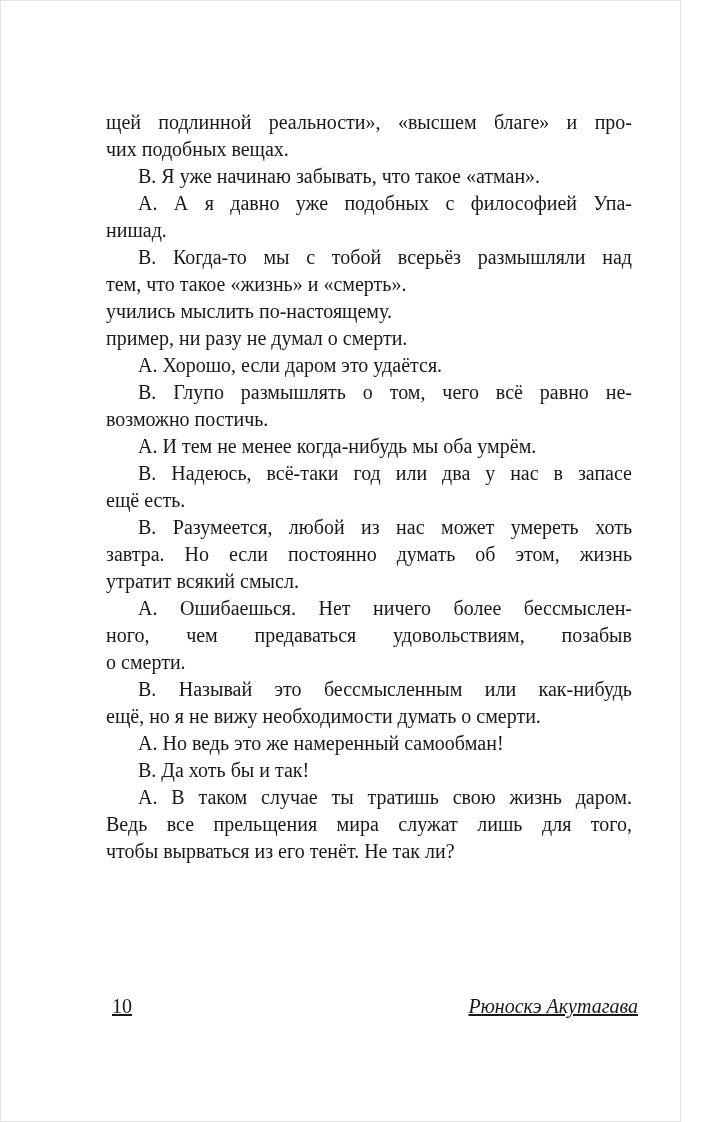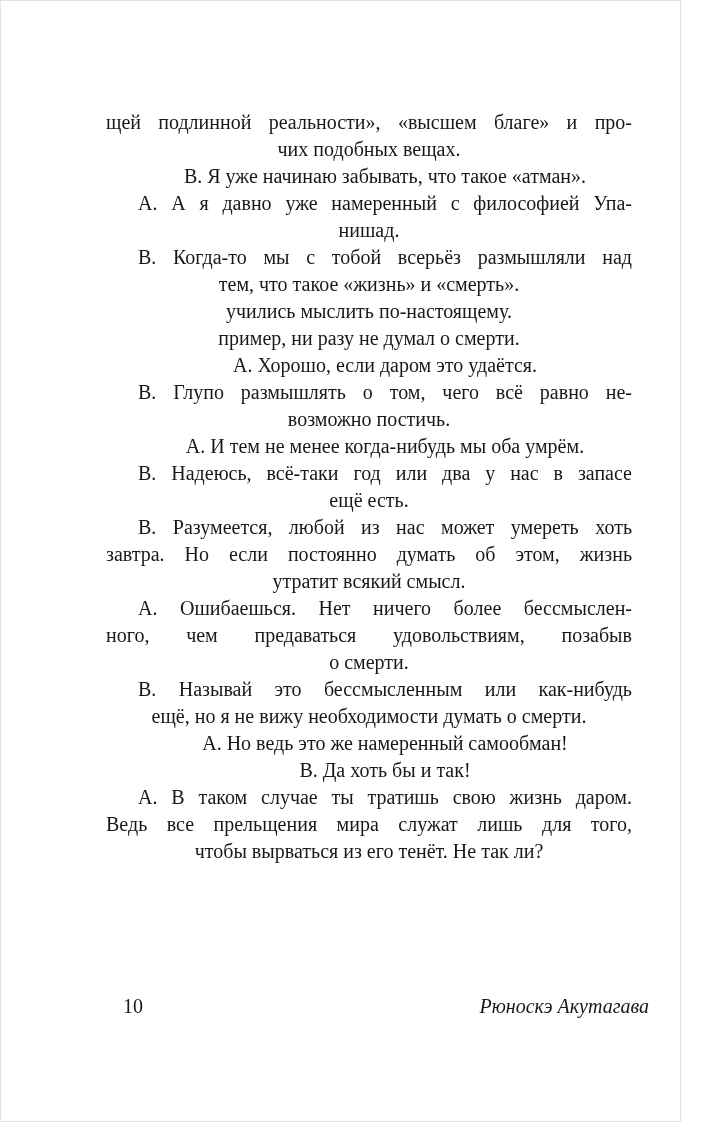--- a/index.html
+++ b/index.html
@@ -20,58 +20,59 @@
   }
   .text-block {
     position: absolute;
     left: 105px;
     top: 108px;
     width: 526px;
     font-size: 20px;
     line-height: 27px;
   }
   .line {
-    text-align: center;
+    text-align: left;
     min-height: 27px;
   }
   .line.indent {
     text-indent: 32px;
   }
   .line.fill {
     text-align: justify;
     text-align-last: justify;
   }
   .footer {
     position: absolute;
-    left: 122px;
+    left: 111px;
     top: 992px;
     width: 526px;
     height: 27px;
     display: flex;
     justify-content: space-between;
     align-items: baseline;
     font-size: 20px;
     line-height: 27px;
+    text-decoration: underline;
   }
   .footer .page-number {
     font-style: normal;
   }
   .footer .running-author {
     font-style: italic;
   }
 </style>
 </head>
 <body>
 
 <div class="page">
   <main class="text-block">
       <div class="line fill">щей подлинной реальности», «высшем благе» и про-</div>
       <div class="line">чих подобных вещах.</div>
       <div class="line indent">В. Я уже начинаю забывать, что такое «атман».</div>
-      <div class="line indent fill">А. А я давно уже намеренный с философией Упа-</div>
+      <div class="line indent fill">А. А я давно уже подобных с философией Упа-</div>
       <div class="line">нишад.</div>
       <div class="line indent fill">В. Когда-то мы с тобой всерьёз размышляли над</div>
       <div class="line">тем, что такое «жизнь» и «смерть».</div>
       <div class="line">учились мыслить по-настоящему.</div>
       <div class="line">пример, ни разу не думал о смерти.</div>
       <div class="line indent">А. Хорошо, если даром это удаётся.</div>
       <div class="line indent fill">В. Глупо размышлять о том, чего всё равно не-</div>
       <div class="line">возможно постичь.</div>
       <div class="line indent">А. И тем не менее когда-нибудь мы оба умрём.</div>
       <div class="line indent fill">В. Надеюсь, всё-таки год или два у нас в запасе</div>

